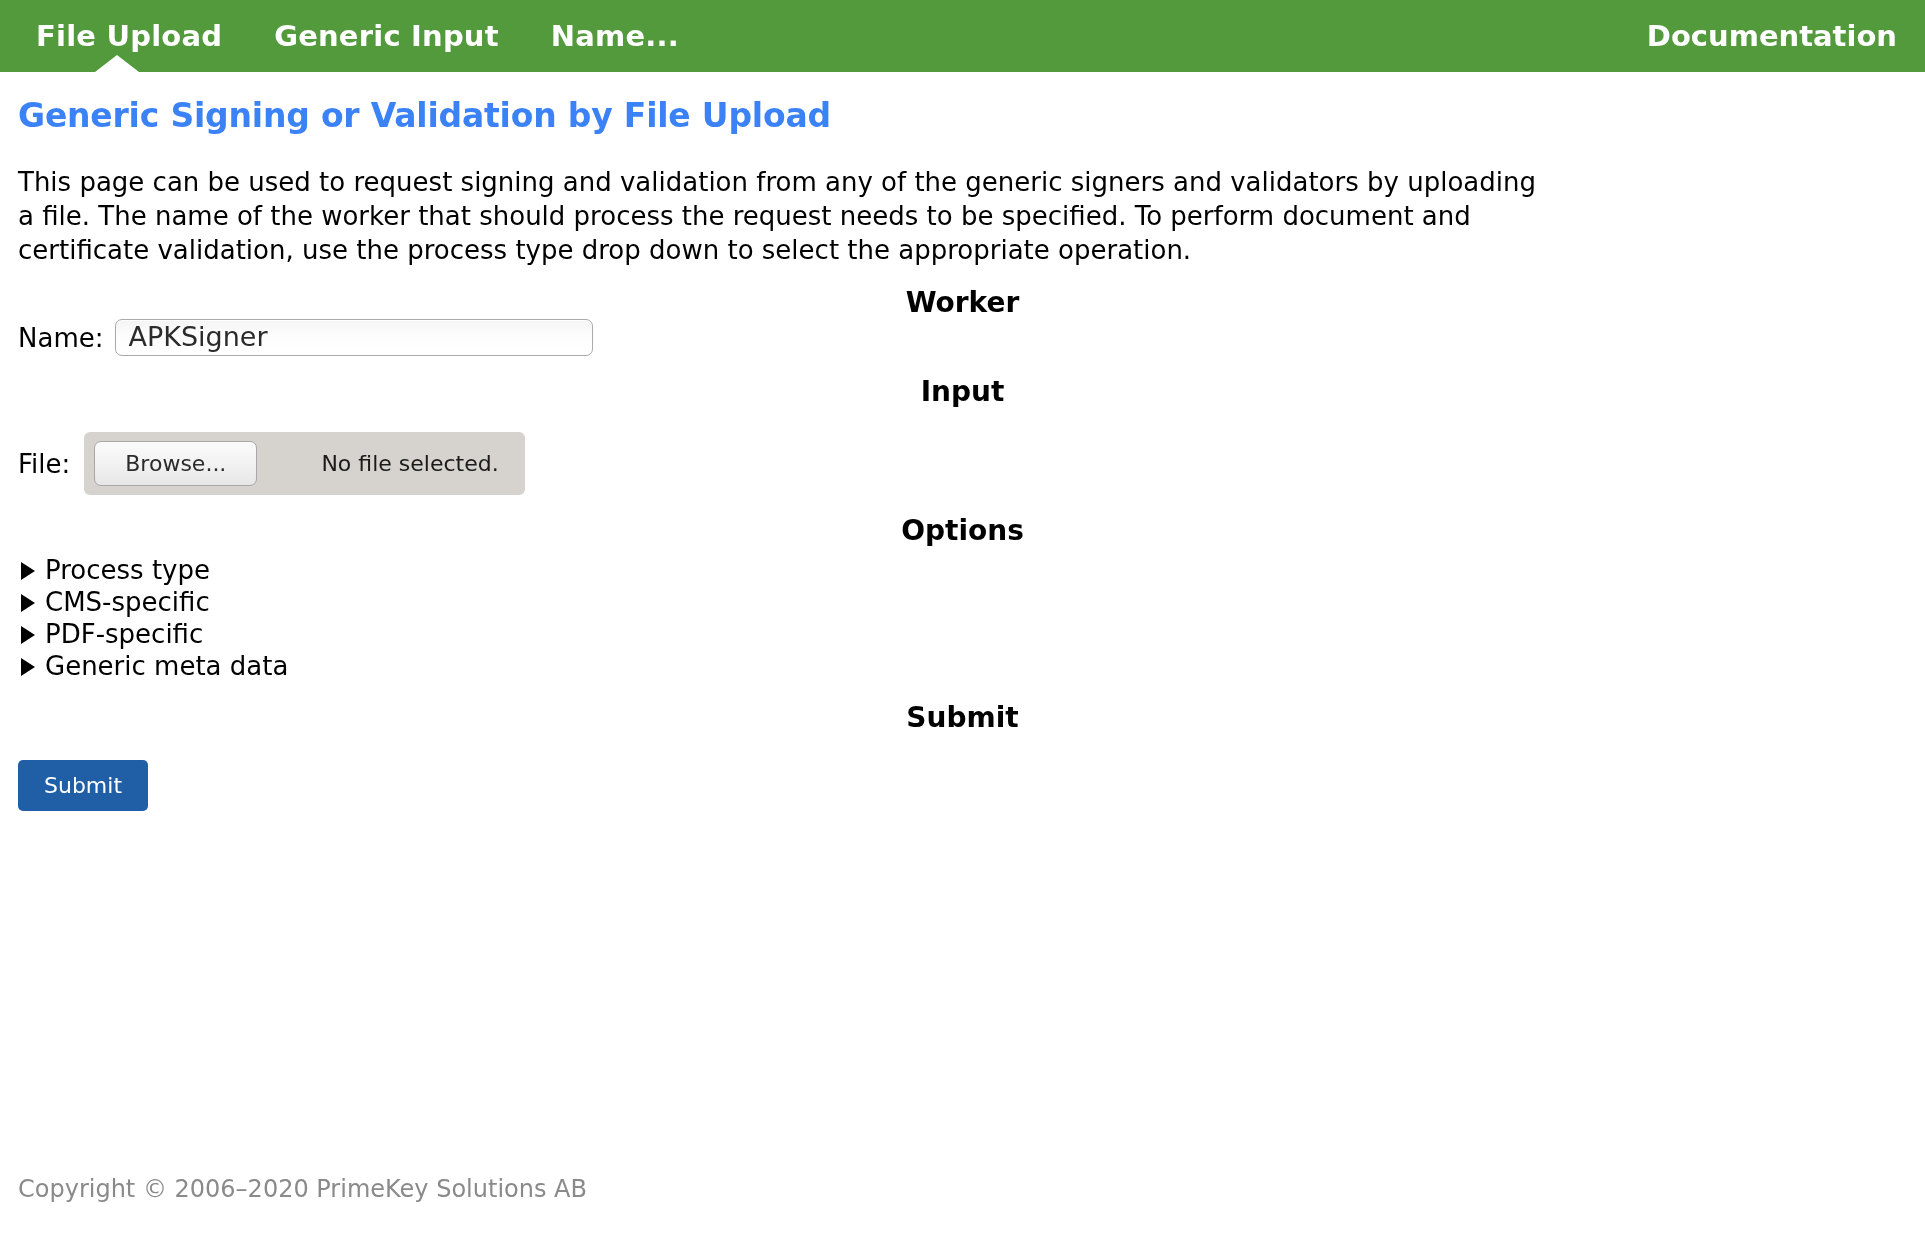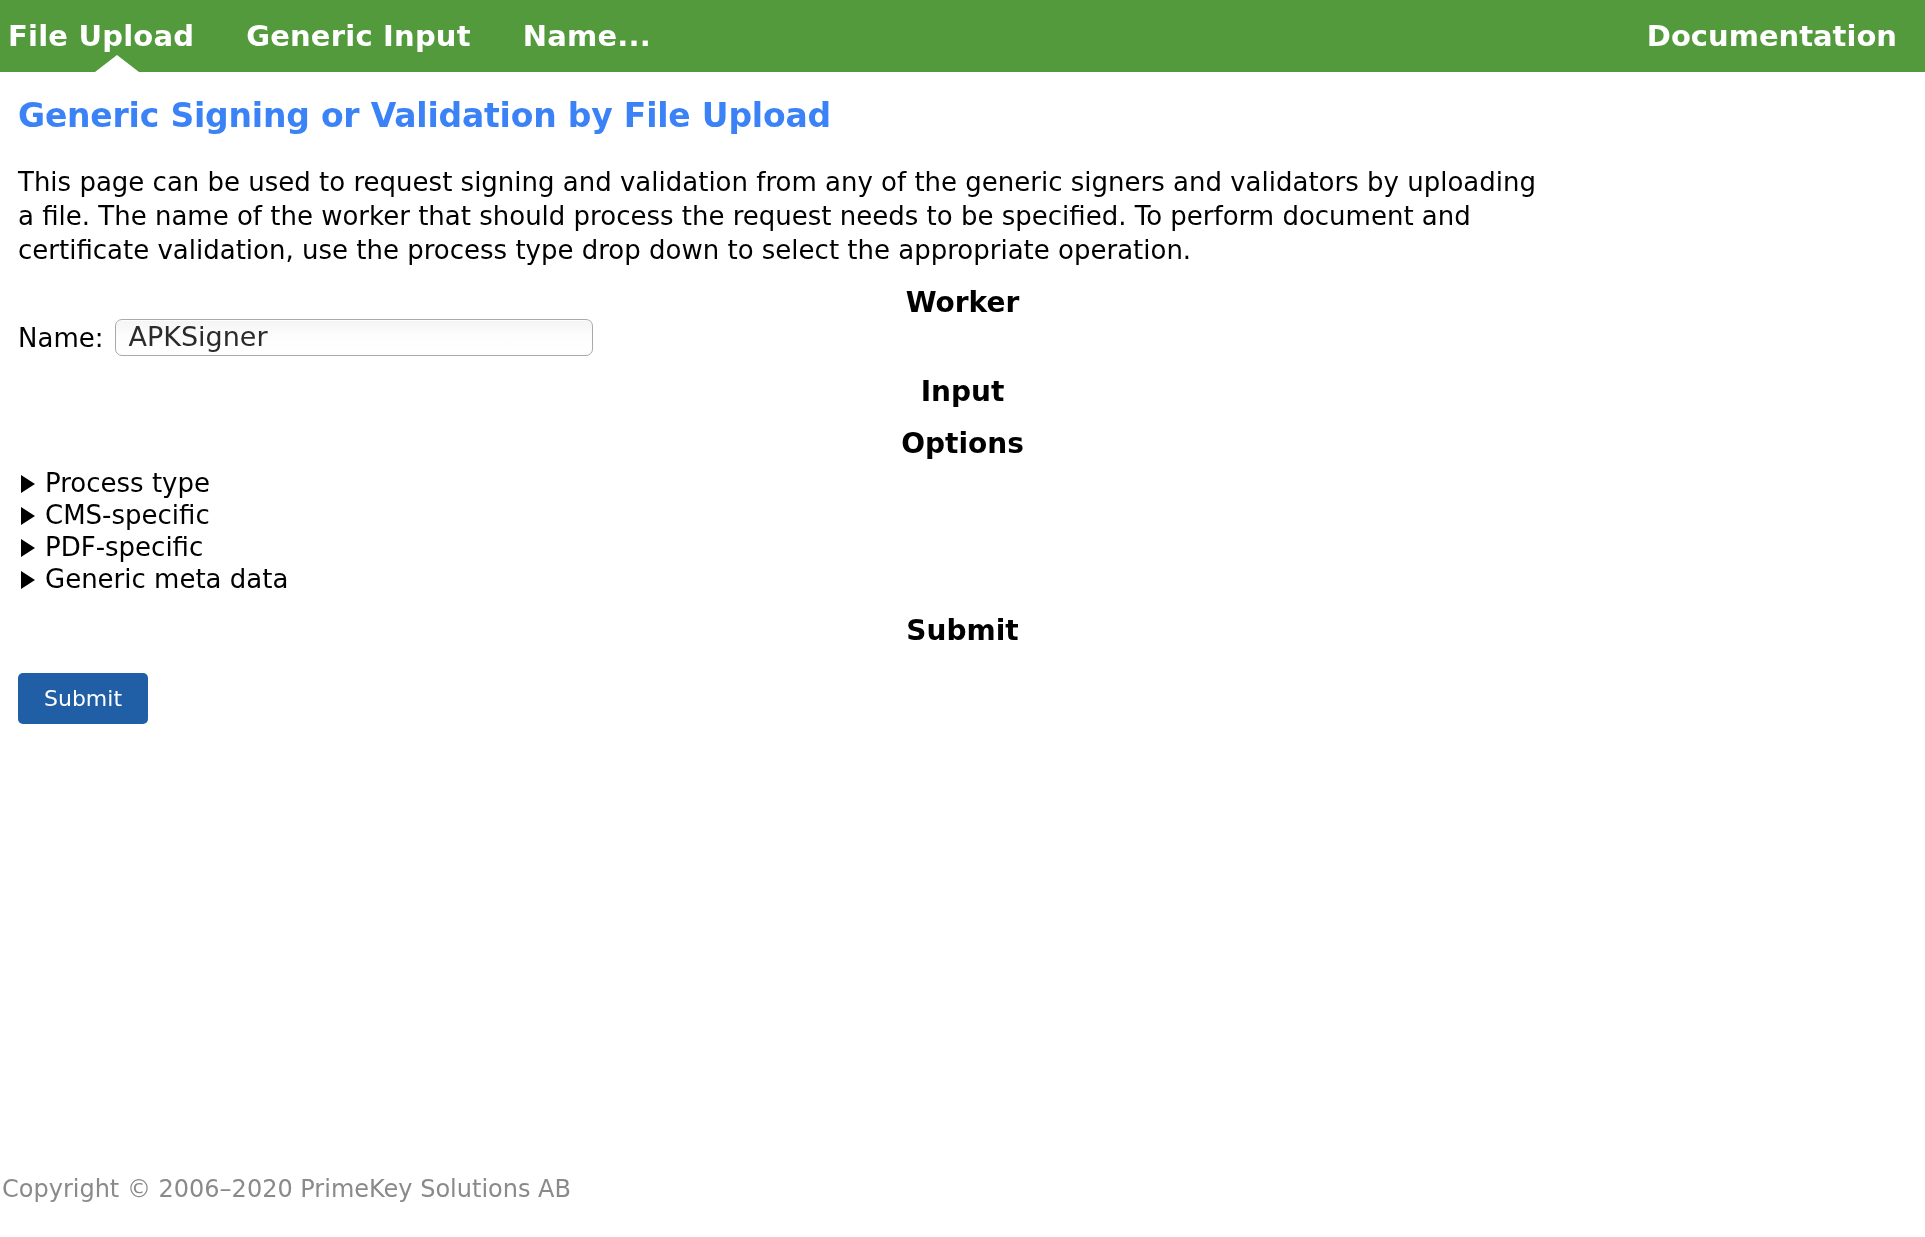--- a/index.html
+++ b/index.html
@@ -14,21 +14,21 @@
     overflow: hidden;
   }
 
   
   .navbar {
     position: relative;
     height: 72px;
     background: #539A3C;
     display: flex;
     align-items: center;
-    padding: 0 0 0 8px;
+    padding: 0 0 0 36px;
   }
   .nav-left {
     display: flex;
     align-items: center;
     gap: 0;
   }
   .nav-item {
     color: #ffffff;
     font-size: 29px;
     font-weight: bold;
@@ -180,21 +180,21 @@
     background: #205FA6;
     border: none;
     border-radius: 5px;
     padding: 13px 26px;
     cursor: pointer;
   }
 
   
   .footer {
     position: absolute;
-    left: 2px;
+    left: 18px;
     top: 1175px;
     font-size: 24px;
     color: #8a8a8a;
   }
 </style>
 </head>
 <body>
 
 <div class="navbar">
   <div class="nav-left">
@@ -213,20 +213,27 @@
 
   <p class="page-desc">This page can be used to request signing and validation from any of the generic signers and validators by uploading a file. The name of the worker that should process the request needs to be specified. To perform document and certificate validation, use the process type drop down to select the appropriate operation.</p>
 
   <h2 class="section">Worker</h2>
   <div class="field-row">
     <span class="field-label">Name:</span>
     <input class="text-input" type="text" value="APKSigner" style="">
   </div>
 
   <h2 class="section">Input</h2>
+  <div class="file-row">
+    <span class="field-label">File:</span>
+    <div class="file-widget">
+      <button class="browse-btn" type="button">Browse...</button>
+      <span class="file-status">No file selected.</span>
+    </div>
+  </div>
 
   <h2 class="section">Options</h2>
   <div class="options-list">
     <div class="option-item">
       <span class="tri"></span>
       <span>Process type</span>
     </div>
     <div class="option-item">
       <span class="tri"></span>
       <span>CMS-specific</span>

